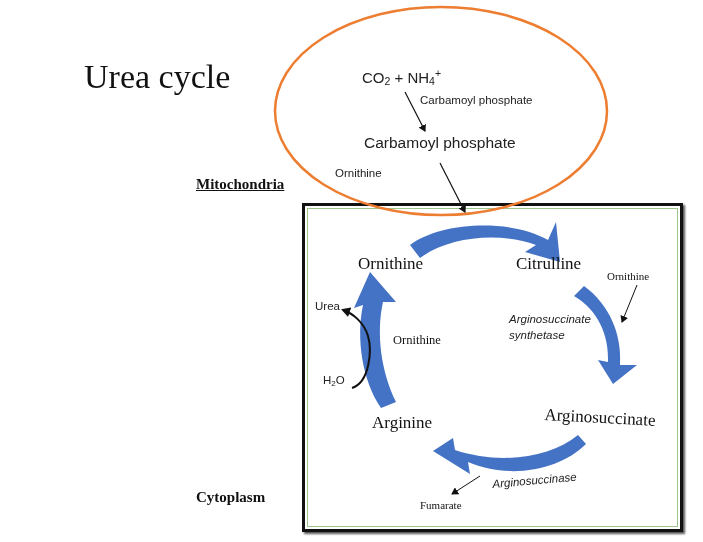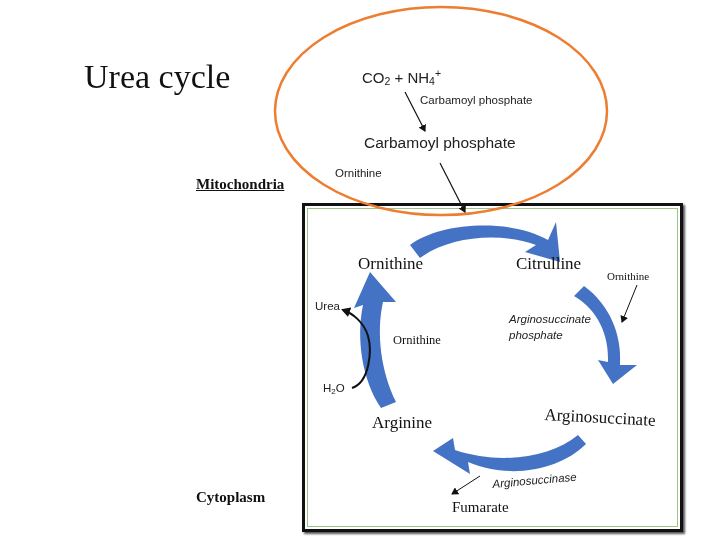--- a/index.html
+++ b/index.html
@@ -70,23 +70,23 @@
   <div>Ornithine</div>
 </div>
 
 <div class="abs serif" style="left:358px; top:254px; font-size:17px;">Ornithine</div>
 <div class="abs serif" style="left:516px; top:254px; font-size:17px;">Citrulline</div>
 <div class="abs serif" style="left:545px; top:405px; font-size:17px; transform:rotate(3deg); transform-origin:left top;">Arginosuccinate</div>
 <div class="abs serif" style="left:372px; top:413px; font-size:17px;">Arginine</div>
 
 <div class="abs sans" style="left:509px; top:311px; font-size:11.5px; font-style:italic; line-height:16px;">
   <div>Arginosuccinate</div>
-  <div>phosphate</div>
+  <div>synthetase</div>
 </div>
 <div class="abs sans" style="left:492px; top:478px; font-size:11.5px; font-style:italic; transform:rotate(-5deg); transform-origin:left top;">Arginosuccinase</div>
 <div class="abs serif" style="left:393px; top:333px; font-size:12.5px;">Ornithine</div>
 
 <div class="abs serif" style="left:607px; top:270px; font-size:11px;">Ornithine</div>
-<div class="abs serif" style="left:420px; top:499px; font-size:15px;margin-left:32px;">Fumarate</div>
+<div class="abs serif" style="left:420px; top:499px; font-size:11px;">Fumarate</div>
 <div class="abs sans" style="left:315px; top:300px; font-size:11.5px;">Urea</div>
-<div class="abs sans" style="left:323px; top:382px; font-size:11.5px;">
+<div class="abs sans" style="left:323px; top:374px; font-size:11.5px;">
   <span>H</span><span class="sub">2</span><span>O</span>
 </div>
 
 </body></html>

